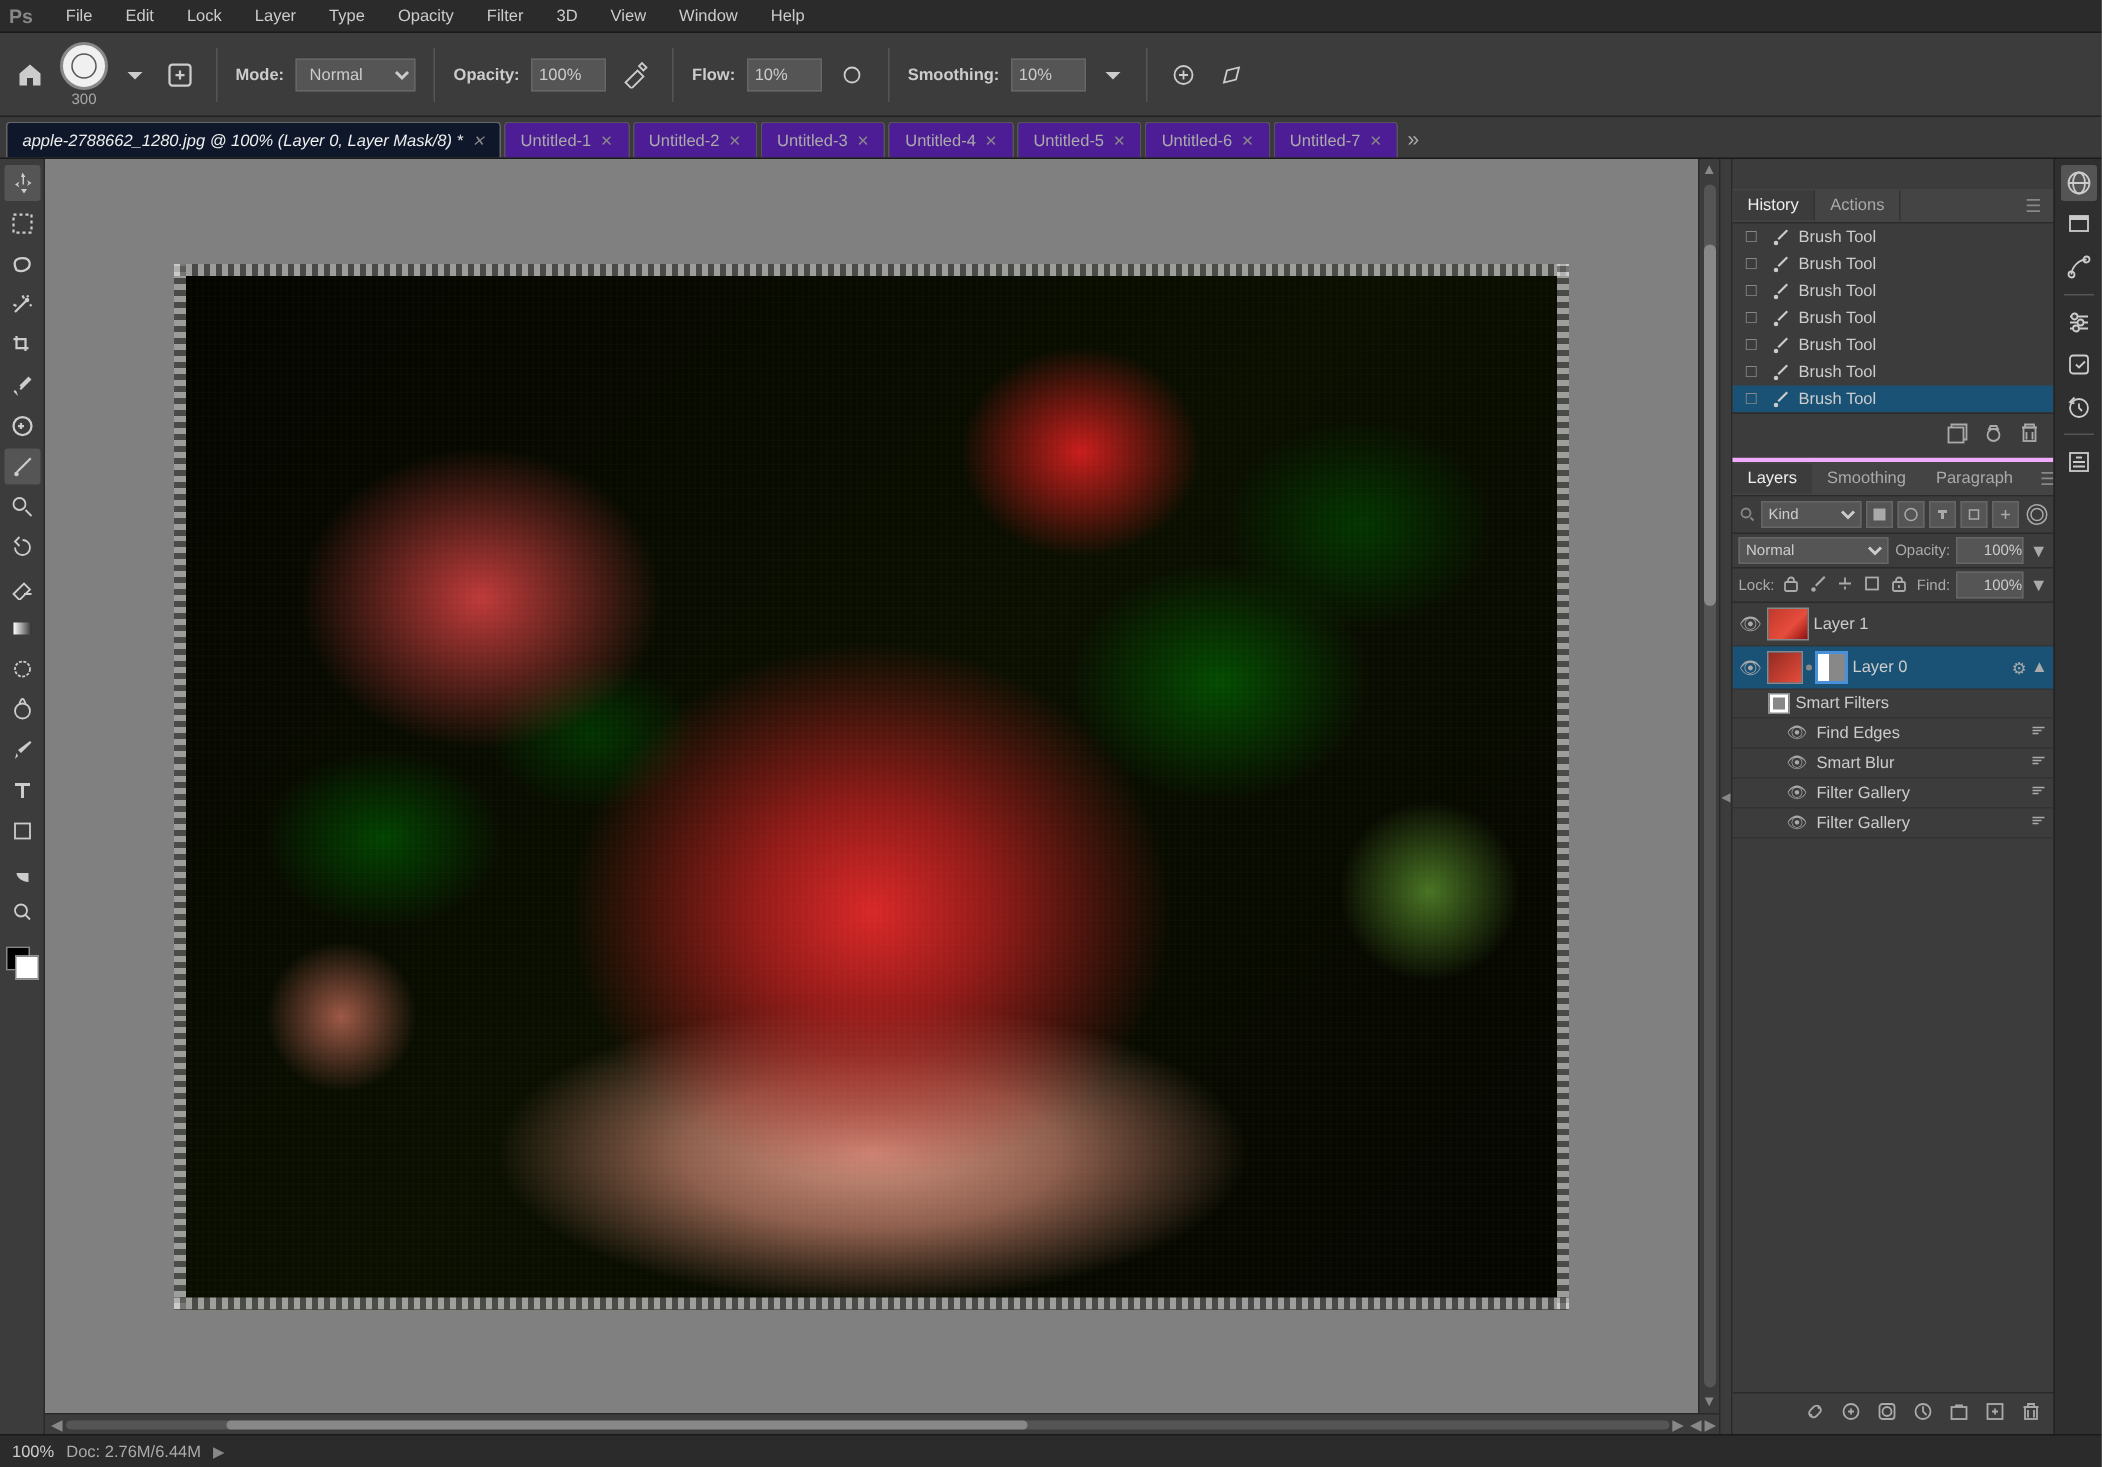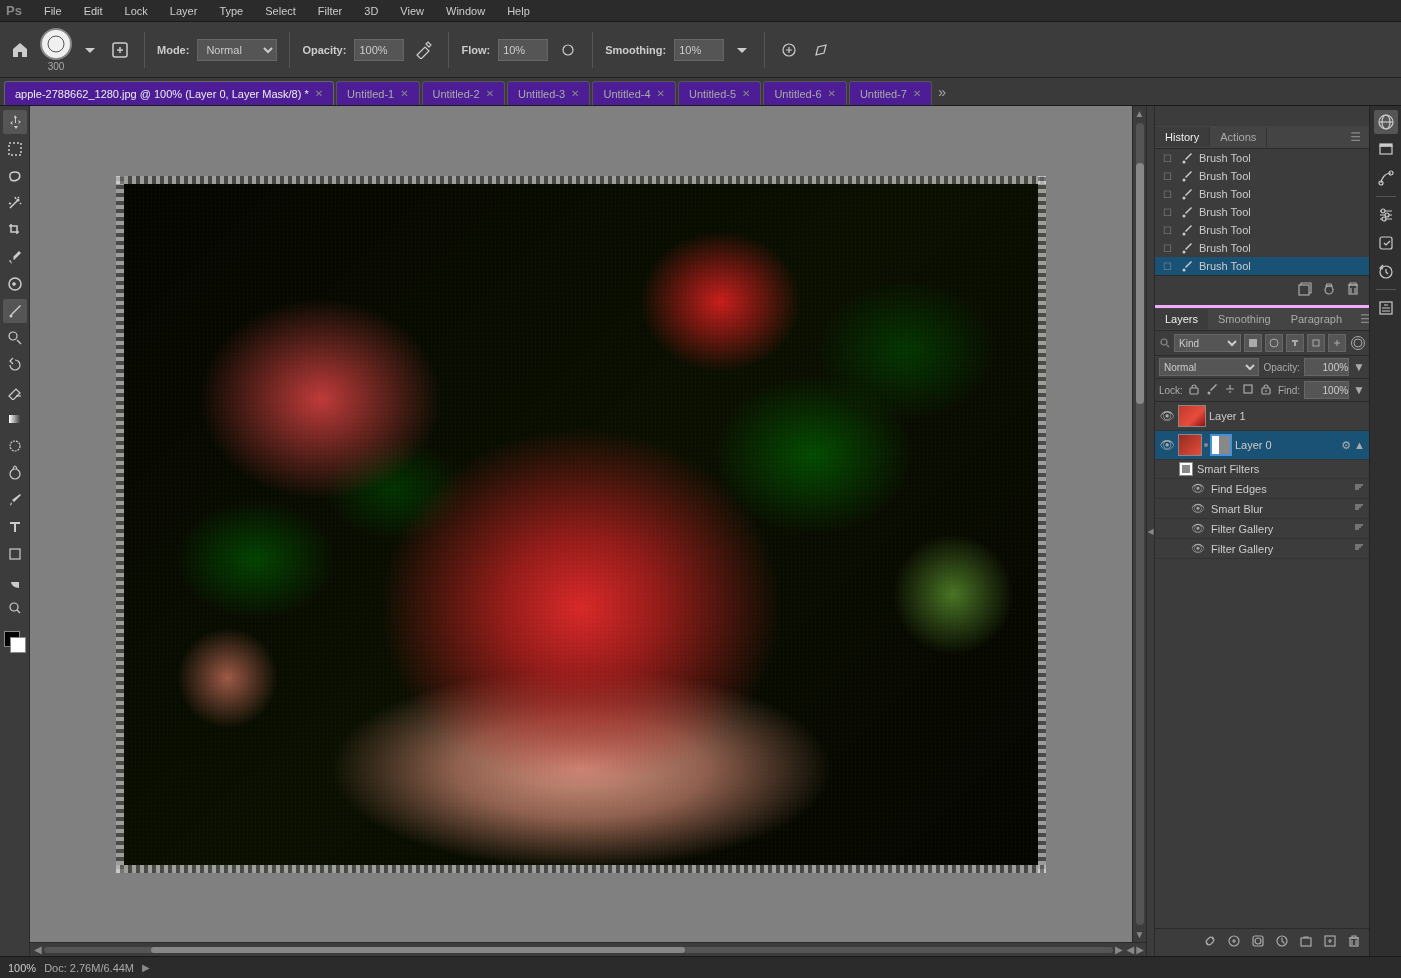--- a/index.html
+++ b/index.html
@@ -16,21 +16,21 @@
     .tool-circle { width: 32px; height: 32px; border-radius: 50%; background: #f0f0f0; border: 2px solid #888; display: flex; align-items: center; justify-content: center; font-size: 9px; color: #333; position: relative; }
     .tool-size { font-size: 10px; color: #aaa; text-align: center; margin-top: 1px; }
     .toolbar-label { font-size: 11px; color: #ccc; font-weight: bold; }
     .toolbar-select { background: #555; border: 1px solid #666; color: #ccc; font-size: 11px; padding: 2px 4px; height: 22px; }
     .toolbar-input { background: #555; border: 1px solid #666; color: #ccc; font-size: 11px; padding: 2px 4px; height: 22px; width: 60px; }
     .toolbar-sep { width: 1px; height: 36px; background: #555; margin: 0 4px; }
 
     
     .tabs-bar { background: #3a3a3a; height: 28px; display: flex; align-items: flex-end; padding: 0 4px; border-bottom: 1px solid #1a1a1a; overflow: hidden; }
     .tab { height: 24px; padding: 0 10px; display: flex; align-items: center; gap: 6px; font-size: 11px; color: #aaa; background: #4c1d95; border-radius: 3px 3px 0 0; border: 1px solid #555; border-bottom: none; cursor: pointer; margin-right: 2px; white-space: nowrap; }
-    .tab.active { background: #4c1d95; color: #eee; border-color: #666; }
+    .tab.active { background: #0f172a; color: #eee; border-color: #666; font-style: italic; }
     .tab .close-x { color: #888; font-size: 10px; cursor: pointer; }
     .tab-more { color: #aaa; font-size: 14px; padding: 0 4px; cursor: pointer; align-self: center; }
 
     
     .main-layout { display: flex; height: calc(978px - 22px - 56px - 28px - 22px); }
 
     
     .left-panel { width: 30px; background: #3c3c3c; border-right: 1px solid #2a2a2a; display: flex; flex-direction: column; align-items: center; padding: 4px 0; gap: 3px; }
     .left-tool { width: 24px; height: 24px; display: flex; align-items: center; justify-content: center; cursor: pointer; border-radius: 2px; color: #ccc; font-size: 13px; }
     .left-tool.active { background: #555; }
@@ -113,21 +113,21 @@
 </head>
 <body>
 
 <div class="menu-bar">
   <span class="logo">Ps</span>
   <span class="menu-item">File</span>
   <span class="menu-item">Edit</span>
   <span class="menu-item">Lock</span>
   <span class="menu-item">Layer</span>
   <span class="menu-item">Type</span>
-  <span class="menu-item">Select</span>
+  <span class="menu-item">Opacity</span>
   <span class="menu-item">Filter</span>
   <span class="menu-item">3D</span>
   <span class="menu-item">View</span>
   <span class="menu-item">Window</span>
   <span class="menu-item">Help</span>
 </div>
 
 <div class="toolbar">
 
   <button class="tool-btn" title="Home">

